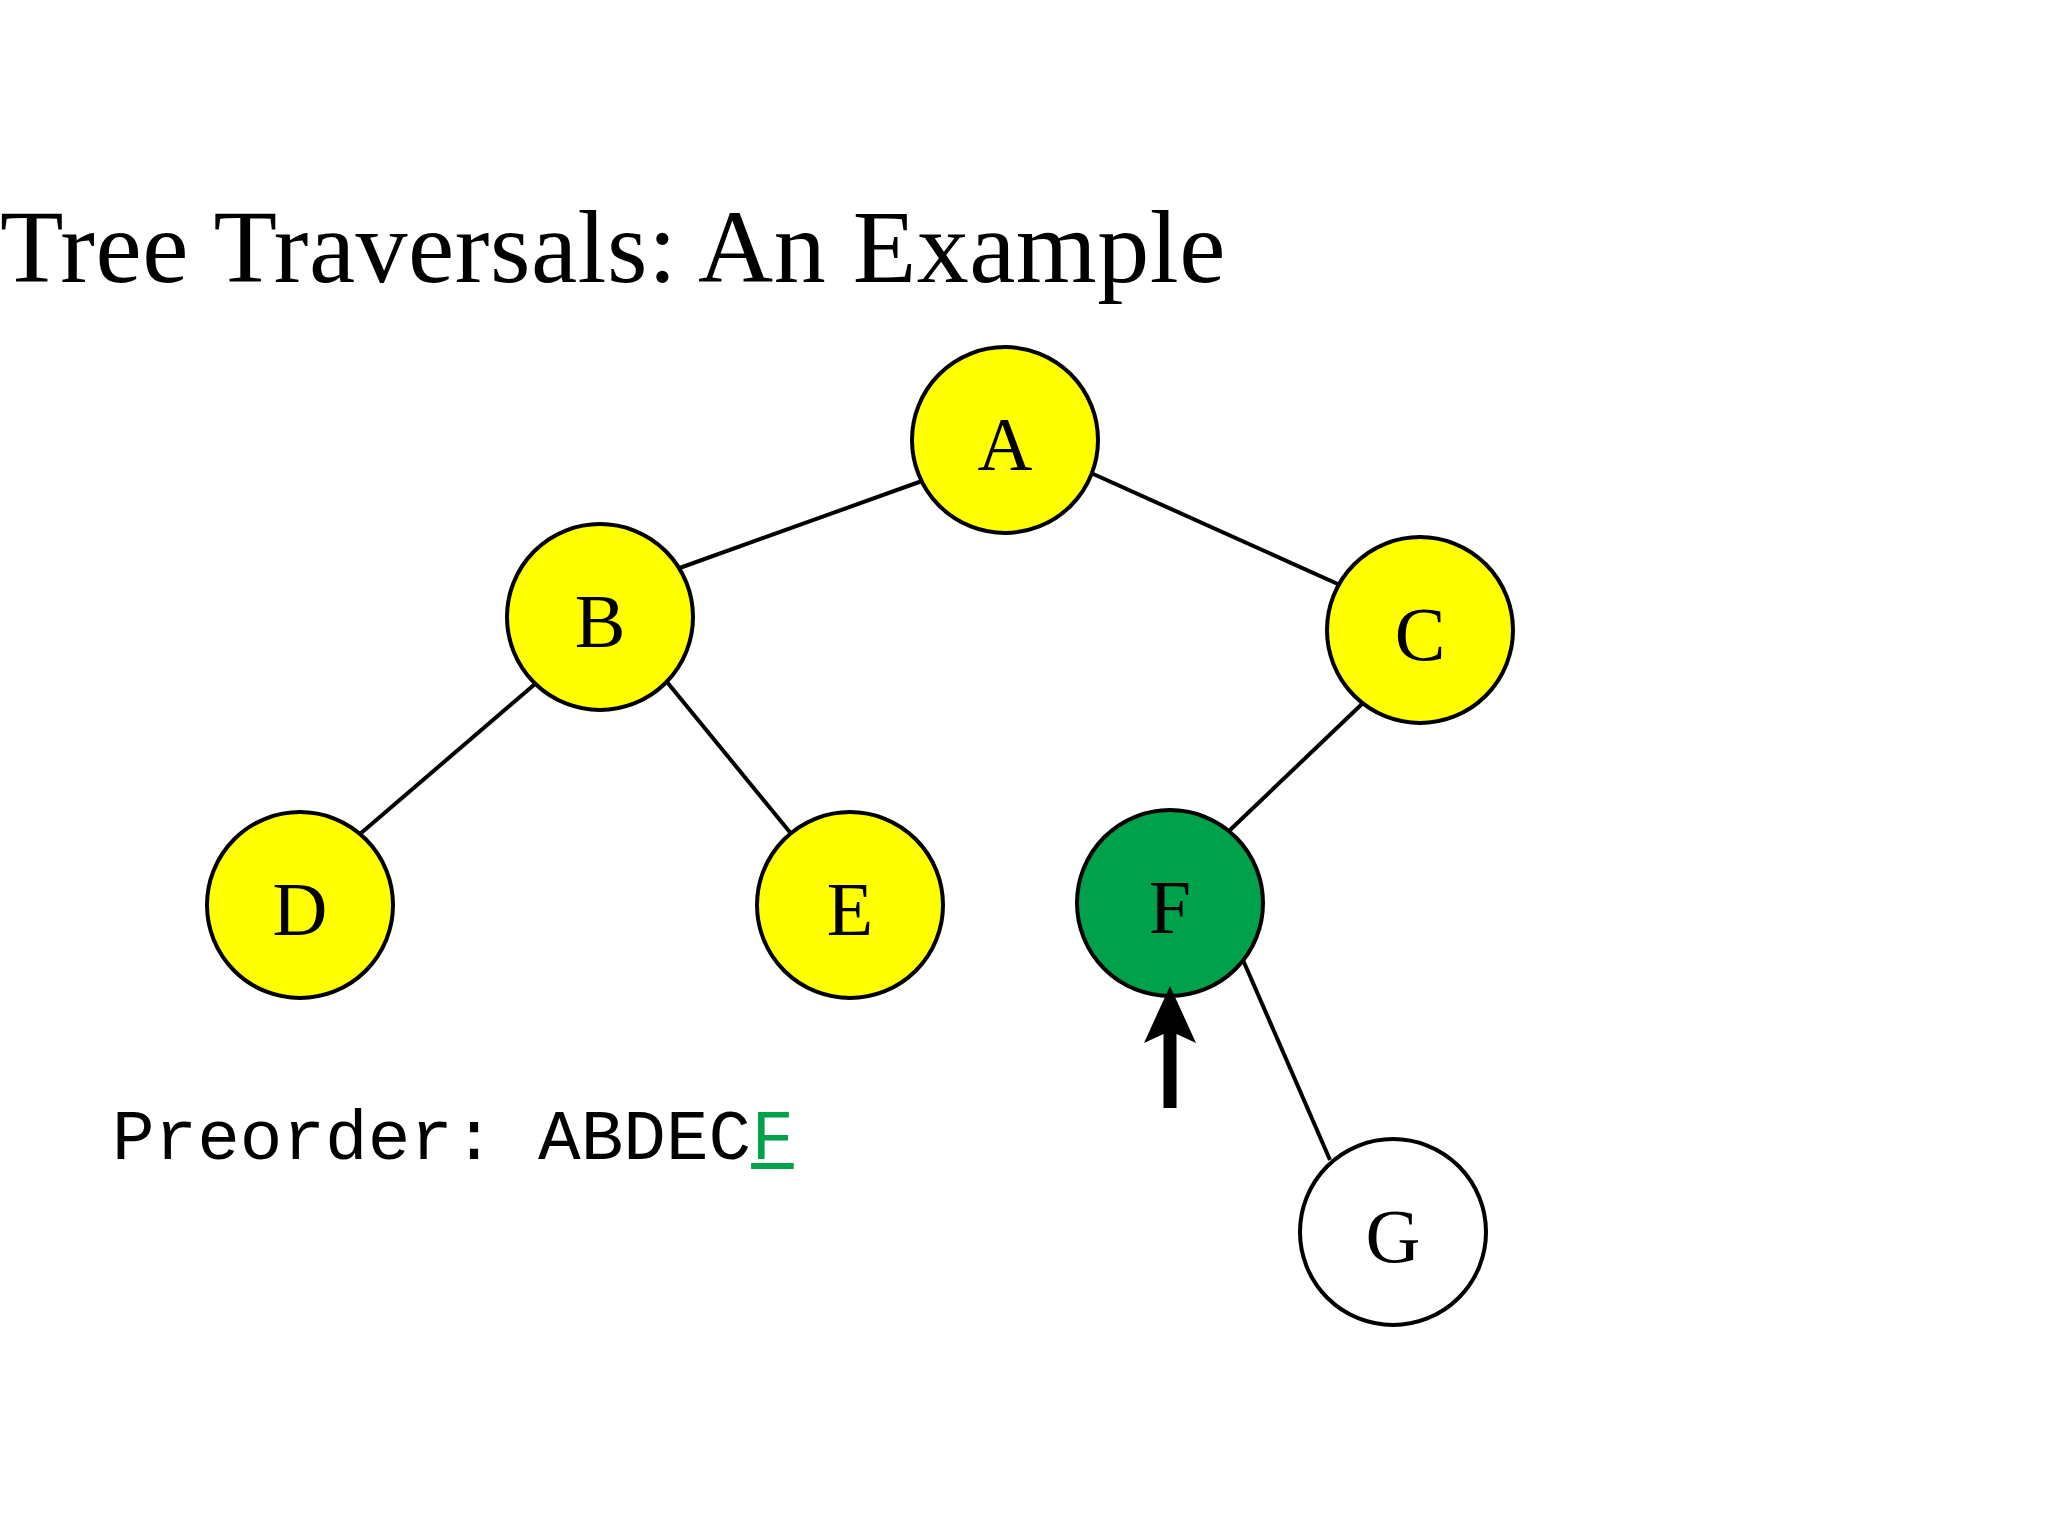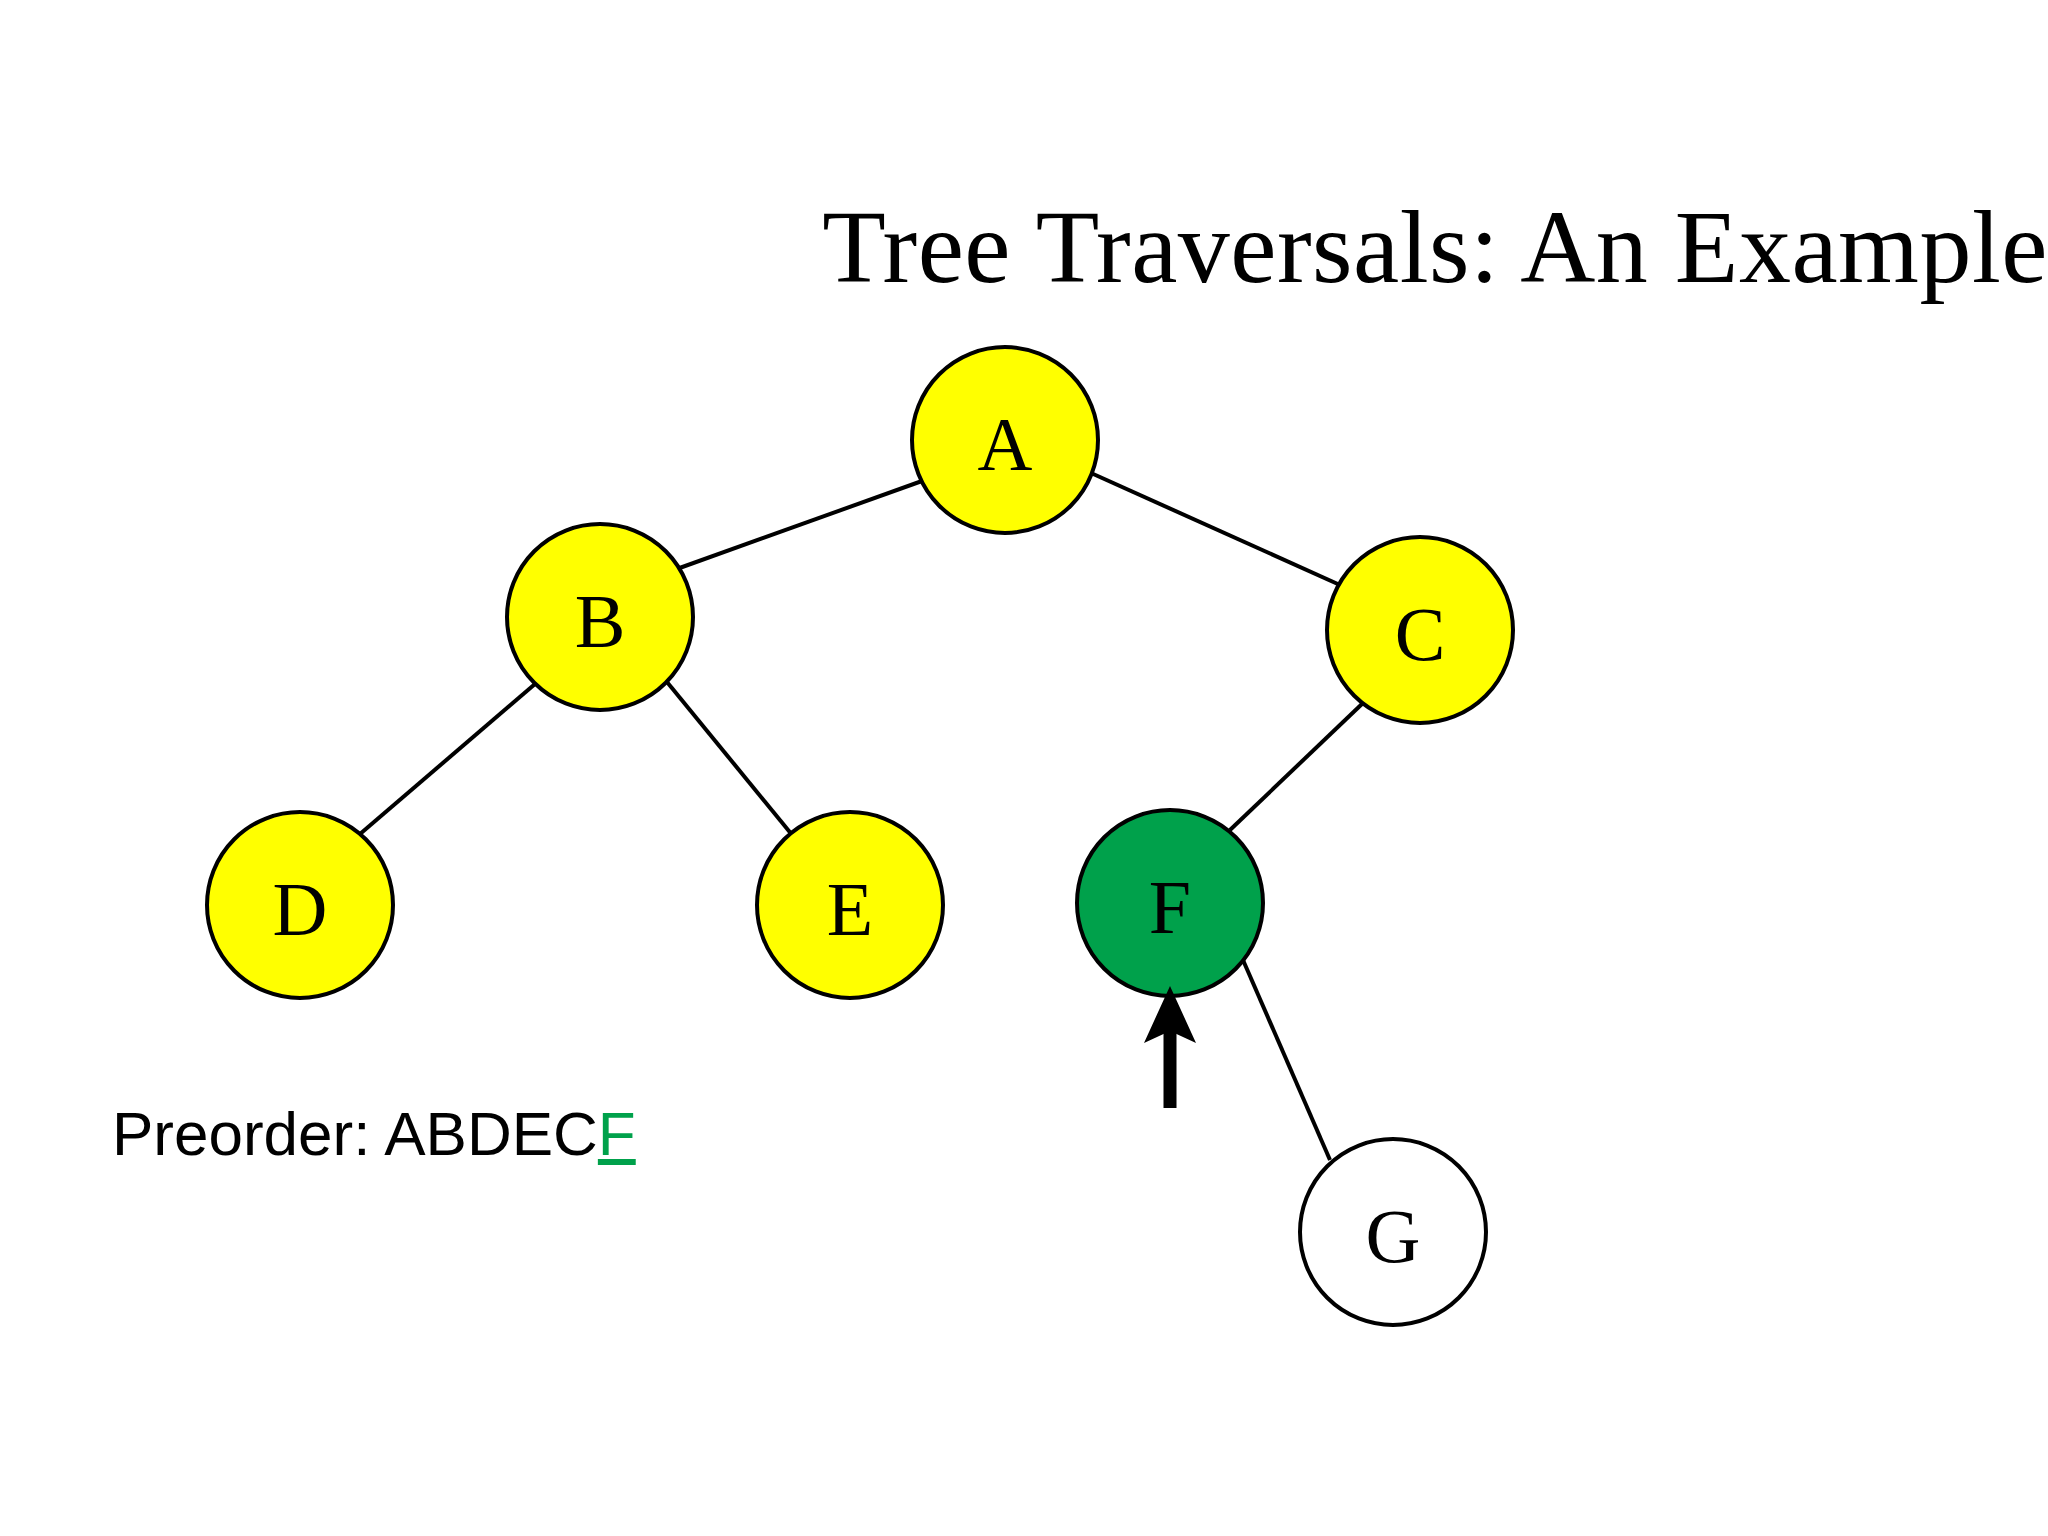--- a/index.html
+++ b/index.html
@@ -19,21 +19,21 @@
     position: relative;
     width: 2048px;
     height: 1536px;
     background: #ffffff;
   }
   #slide-title {
     position: absolute;
     left: 0;
     top: 186px;
     width: 2048px;
-    text-align: right;
+    text-align: left;
     font-family: "Liberation Serif", "DejaVu Serif", serif;
     font-size: 104px;
     line-height: 1.04;
     font-weight: normal;
     letter-spacing: 0.5px;
     color: #000000;
     white-space: nowrap;
     margin-top: 7px;
   }
   #tree-canvas {
@@ -50,22 +50,22 @@
     text-anchor: middle;
     dominant-baseline: central;
   }
   #caption-block {
     position: absolute;
     left: 112px;
     top: 1095px;
     width: 1100px;
   }
   .caption-line {
-    font-family: Liberation Sans, sans-serif;
-    font-size: 62px;
+    font-family: Liberation Mono, monospace;
+    font-size: 71px;
     line-height: 1.27;
     color: #000000;
     white-space: nowrap;
   }
   .visited-mark {
     color: #00A14B;
     text-decoration: underline;
     text-decoration-thickness: 6px;
     text-underline-offset: 4px;
   }

